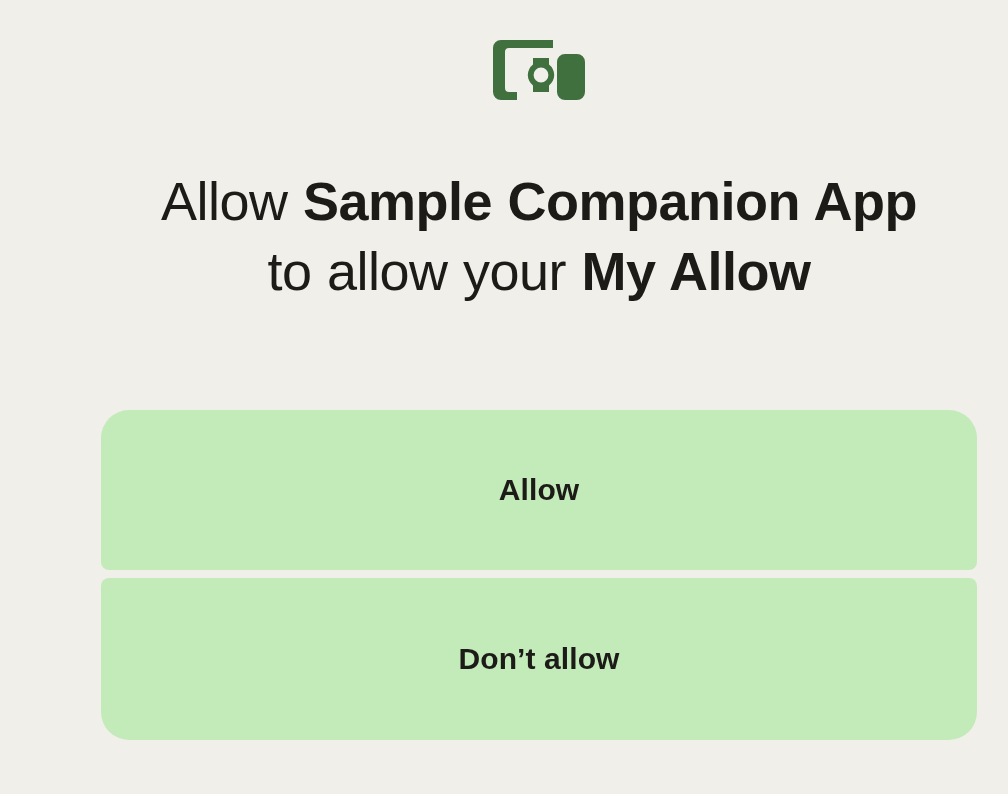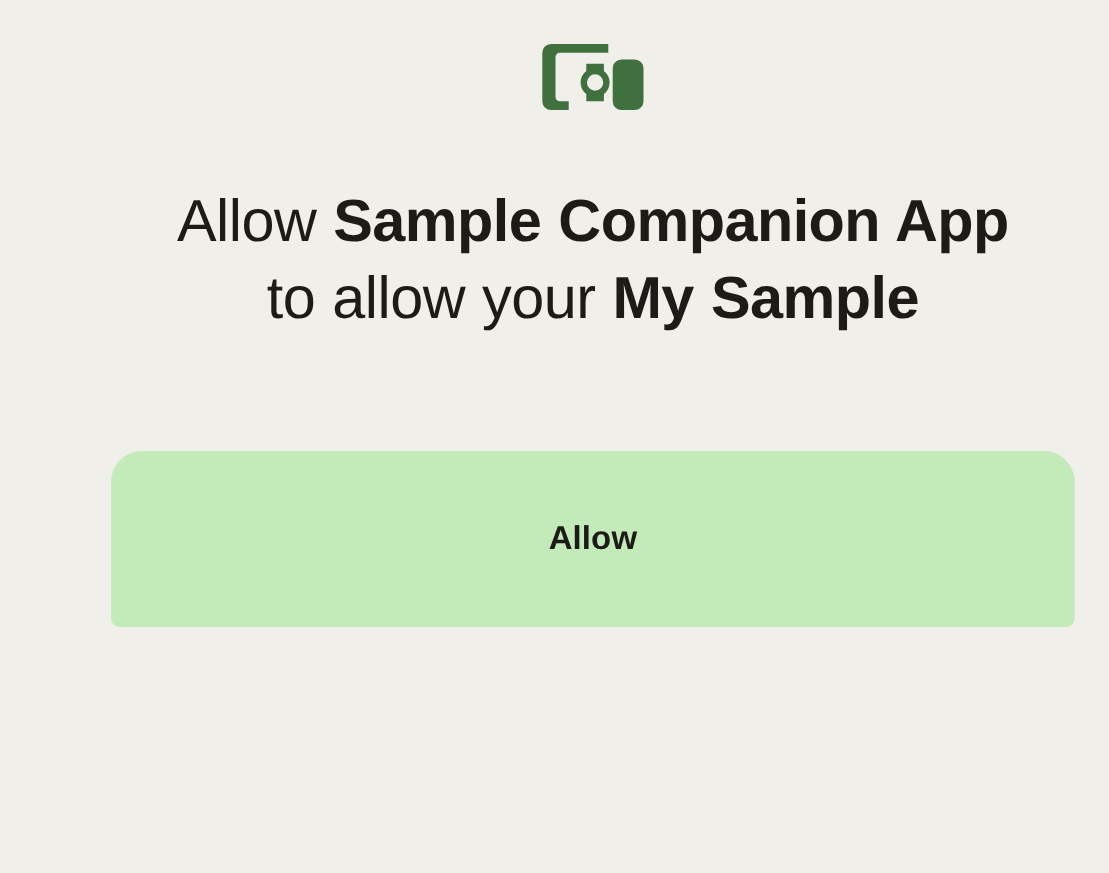--- a/index.html
+++ b/index.html
@@ -129,20 +129,21 @@
                  M50 31.6 a7.4 7.4 0 1 0 0 14.8 a7.4 7.4 0 0 0 0 -14.8 Z"></path>
 
         <path d="M74 18 h12 a8 8 0 0 1 8 8 v30 a8 8 0 0 1 -8 8 H74 a8 8 0 0 1 -8 -8 V26 a8 8 0 0 1 8 -8 Z
                  M74.5 26.5 h11 v29 h-11 Z"></path>
       </g>
     </svg>
   </div>
 
   <div class="headline">
     <span class="line"><span>Allow </span><span class="strong">Sample Companion App</span></span>
-    <span class="line"><span>to allow your </span><span class="strong">My Sample</span></span>
+    <span class="line"><span>to allow your </span><span class="strong">My Allow</span></span>
   </div>
 
   <div class="button-group">
     <button class="action-button top">Allow</button>
+    <button class="action-button bottom">Don’t allow</button>
   </div>
 
 </div>
 
 </body></html>

